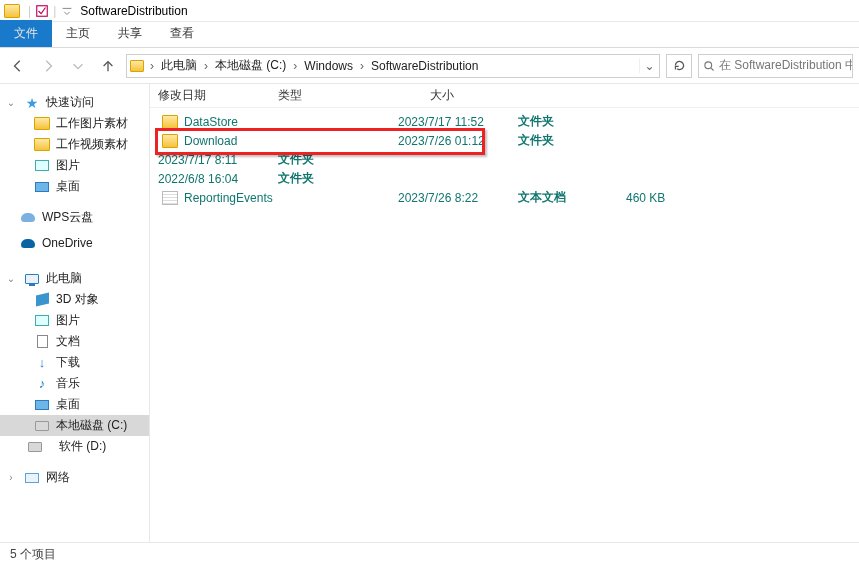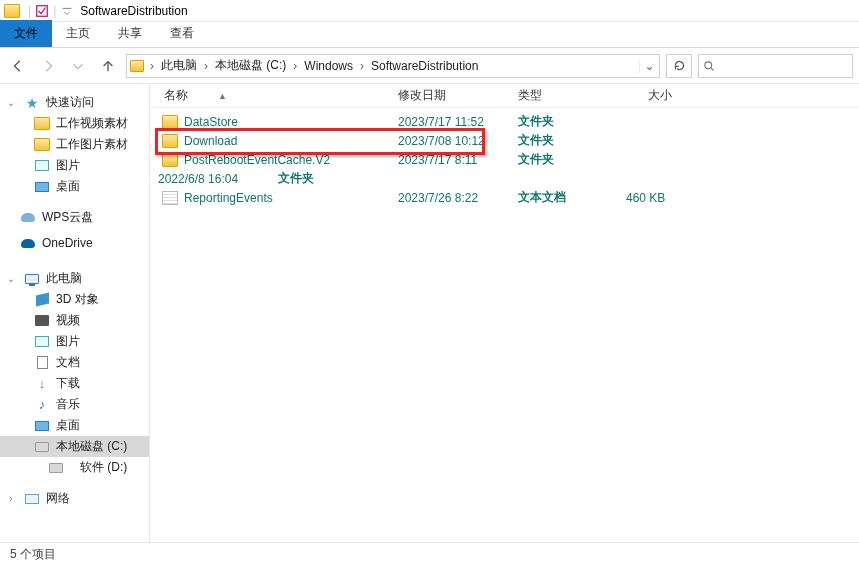--- a/index.html
+++ b/index.html
@@ -4,21 +4,21 @@
 <style>
 * { margin: 0; padding: 0; box-sizing: border-box; font-family: "Microsoft YaHei", "Segoe UI", sans-serif; font-size: 12px; }
 body { background: #fff; width: 859px; height: 566px; overflow: hidden; display: flex; flex-direction: column; }
 .title-bar { height: 22px; display: flex; align-items: center; padding: 0 4px; background: #fff; border-bottom: 1px solid #e8e8e8; }
 .title-bar .folder-glyph { width: 16px; height: 14px; background: linear-gradient(#ffe9a6,#f5c23b); border:1px solid #d9a400; border-radius:1px; margin-right:4px; }
 .title-bar .sep { color:#ccc; margin:0 4px; }
 .title-bar .qat { width:14px; height:14px; display:inline-block; }
 .title-bar .title-text { margin-left: 6px; }
 .ribbon-tabs { height: 26px; display: flex; align-items: flex-end; border-bottom: 1px solid #dadada; }
 .tab { padding: 5px 14px; cursor: default; }
-.tab.file { background: #1979ca; color:#000000; }
+.tab.file { background: #1979ca; color:#e5e5e5; }
 .tab.other { color:#333; }
 .nav-bar { height: 36px; display:flex; align-items:center; padding: 4px 6px; gap:6px; border-bottom:1px solid #e8e8e8; }
 .nav-btn { width:24px; height:24px; display:flex; align-items:center; justify-content:center; color:#555; }
 .nav-btn svg { width:14px; height:14px; stroke:#555; fill:none; stroke-width:1.5; }
 .nav-btn.disabled svg { stroke:#bbb; }
 .addr-wrap { flex:1; display:flex; align-items:center; border:1px solid #cfcfcf; height:24px; background:#fff; }
 .addr-icon { width:20px; display:flex; align-items:center; justify-content:center; }
 .addr-icon .folder-glyph { width:14px; height:12px; background: linear-gradient(#ffe9a6,#f5c23b); border:1px solid #d9a400; border-radius:1px; }
 .crumbs { display:flex; align-items:center; height:100%; }
 .crumb { padding: 0 4px; color:#222; }
@@ -47,21 +47,21 @@
 .ico-down { color:#2a7bbf; font-size:13px; font-weight:bold; }
 .ico-music { color:#1a7cc0; font-size:13px; }
 .ico-desk { width:14px; height:10px; border:1.5px solid #2a7bbf; background:#6eb5e8; }
 .ico-3d { width:13px; height:11px; background:#3a94d0; transform:skewY(-12deg); }
 .ico-vid { width:14px; height:11px; background:#555; border-radius:1px; }
 .content { flex:1; display:flex; flex-direction:column; position:relative; }
 .col-headers { display:flex; height:24px; align-items:center; padding-left:8px; border-bottom:1px solid #f0f0f0; color:#333; }
 .col-name { width:240px; padding-left:6px; display:flex; align-items:center; gap:30px; }
 .col-date { width:120px; }
 .col-type { width:108px; }
-.col-size { width:80px; text-align:center; padding-right:12px; }
+.col-size { width:80px; text-align:right; padding-right:12px; }
 .sort-arrow { color:#777; font-size:9px; }
 .file-list { flex:1; padding-top:4px; position:relative; }
 .file-row { display:flex; align-items:center; height:19px; padding-left:8px; color:#0f766e; }
 .file-row .fname { width:240px; display:flex; align-items:center; gap:6px; padding-left:4px; }
 .file-row .fdate { width:120px; }
 .file-row .ftype { width:108px;font-weight:bold; }
 .file-row .fsize { width:80px; padding-right:12px; }
 .file-row .fi { width:16px; height:14px; flex-shrink:0; }
 .fi-folder { background: linear-gradient(#ffe9a6,#f5c23b); border:1px solid #d9a400; border-radius:1px; }
 .fi-text { width:12px; height:14px; border:1px solid #bbb; background:repeating-linear-gradient(#fff,#fff 2px,#ddd 2px,#ddd 3px); }
@@ -141,44 +141,45 @@
       <svg viewBox="0 0 16 16">
         <path d="M3 8a5 5 0 1 1 2 4"></path>
         <polyline points="3,13 3,9 7,9"></polyline>
       </svg>
     </div>
   <div class="search-box">
     <svg viewBox="0 0 16 16">
         <circle cx="7" cy="7" r="4.5"></circle>
         <line x1="11" y1="11" x2="14" y2="14"></line>
       </svg>
+    <span>在 SoftwareDistribution 中</span>
   </div>
 </div>
 
 <div class="body-row">
 
   <div class="sidebar">
     <div class="tree-group">
       <div class="tree-item">
         <span class="chev">⌄</span>
         <span class="t-icon ico-star">★</span>
         <span>快速访问</span>
       </div>
       <div id="quick-items">
           <div class="tree-item" style="padding-left: 34px;">
             <span class="t-icon">
               <span class="ico-folder"></span>
             </span>
+            <span>工作图片素材</span>
+          </div>
+          <div class="tree-item" style="padding-left: 34px;">
+            <span class="t-icon">
+              <span class="ico-folder"></span>
+            </span>
             <span>工作视频素材</span>
-          </div>
-          <div class="tree-item" style="padding-left: 34px;">
-            <span class="t-icon">
-              <span class="ico-folder"></span>
-            </span>
-            <span>工作图片素材</span>
           </div>
           <div class="tree-item" style="padding-left: 34px;">
             <span class="t-icon">
               <span class="ico-pic"></span>
             </span>
             <span>图片</span>
           </div>
           <div class="tree-item" style="padding-left: 34px;">
             <span class="t-icon">
               <span class="ico-desk"></span>
@@ -213,26 +214,20 @@
       </div>
       <div id="pc-items">
           <div class="tree-item" style="padding-left: 34px;">
             <span class="t-icon">
               <span class="ico-3d"></span>
             </span>
             <span>3D 对象</span>
           </div>
           <div class="tree-item" style="padding-left: 34px;">
             <span class="t-icon">
-              <span class="ico-vid"></span>
-            </span>
-            <span>视频</span>
-          </div>
-          <div class="tree-item" style="padding-left: 34px;">
-            <span class="t-icon">
               <span class="ico-pic"></span>
             </span>
             <span>图片</span>
           </div>
           <div class="tree-item" style="padding-left: 34px;">
             <span class="t-icon">
               <span class="ico-doc"></span>
             </span>
             <span>文档</span>
           </div>
@@ -253,74 +248,66 @@
               <span class="ico-desk"></span>
             </span>
             <span>桌面</span>
           </div>
           <div class="tree-item selected" style="padding-left: 34px;">
             <span class="t-icon">
               <span class="ico-disk"></span>
             </span>
             <span>本地磁盘 (C:)</span>
           </div>
-          <div class="tree-item" style="padding-left: 48px; gap: 16px;">
+          <div class="tree-item" style="padding-left: 27px; gap: 16px;">
             <span class="t-icon">
               <span class="ico-disk"></span>
             </span>
             <span>软件 (D:)</span>
           </div>
         </div>
     </div>
     <div class="tree-group">
       <div class="tree-item">
         <span class="chev">›</span>
         <span class="t-icon">
             <span class="ico-net"></span>
           </span>
         <span>网络</span>
       </div>
     </div>
   </div>
 
   <div class="content">
     <div class="col-headers">
-      <div class="col-name">
-        <span>名称</span>
-        <span class="sort-arrow">▲</span>
-      </div>
       <div class="col-date">修改日期</div>
       <div class="col-type">类型</div>
       <div class="col-size">大小</div>
     </div>
     <div class="file-list" id="file-list">
       <div class="highlight-box"></div>
     <div class="file-row">
           <div class="fname">
             <span class="fi fi-folder"></span>
             <span>DataStore</span>
           </div>
           <div class="fdate">2023/7/17 11:52</div>
           <div class="ftype">文件夹</div>
           <div class="fsize"></div>
         </div>
         <div class="file-row">
           <div class="fname">
             <span class="fi fi-folder"></span>
             <span>Download</span>
           </div>
-          <div class="fdate">2023/7/08 10:12</div>
+          <div class="fdate">2023/7/26 01:12</div>
           <div class="ftype">文件夹</div>
           <div class="fsize"></div>
         </div>
         <div class="file-row">
-          <div class="fname">
-            <span class="fi fi-folder"></span>
-            <span>PostRebootEventCache.V2</span>
-          </div>
           <div class="fdate">2023/7/17 8:11</div>
           <div class="ftype">文件夹</div>
           <div class="fsize"></div>
         </div>
         <div class="file-row">
           <div class="fdate">2022/6/8 16:04</div>
           <div class="ftype">文件夹</div>
           <div class="fsize"></div>
         </div>
         <div class="file-row">

